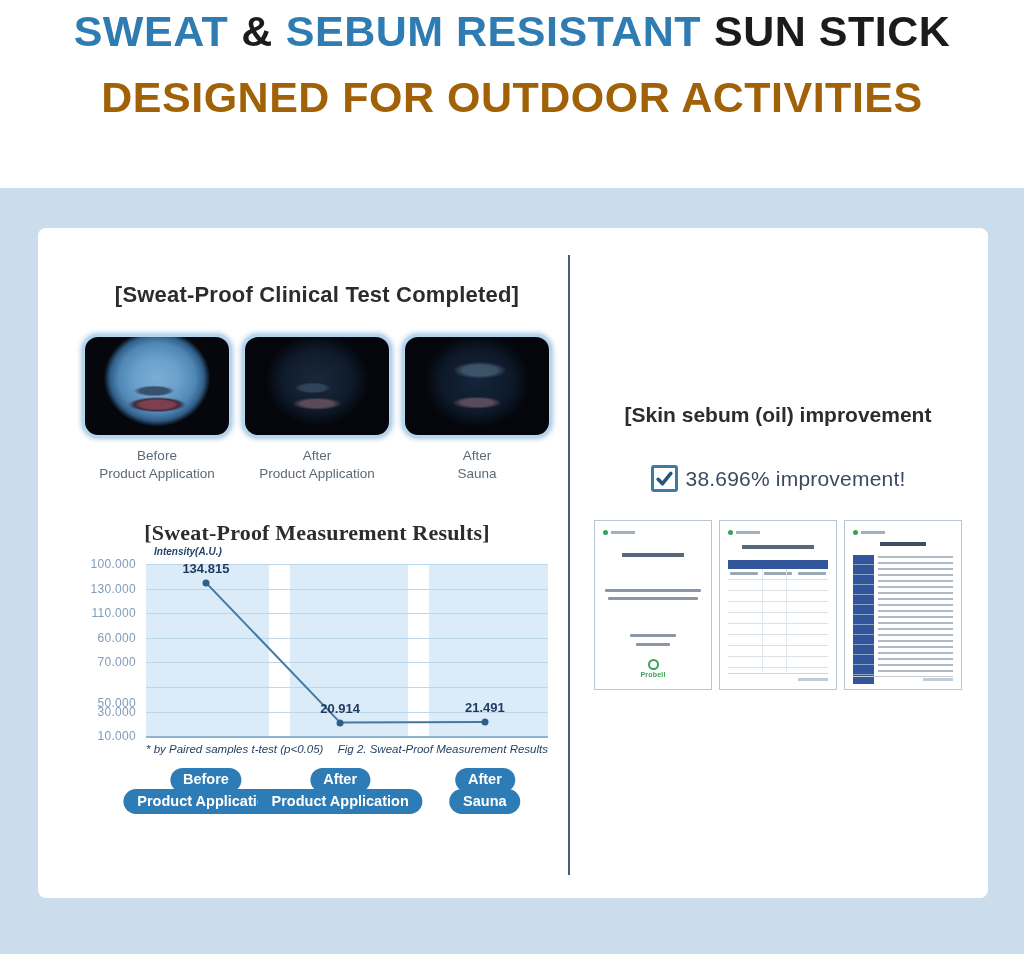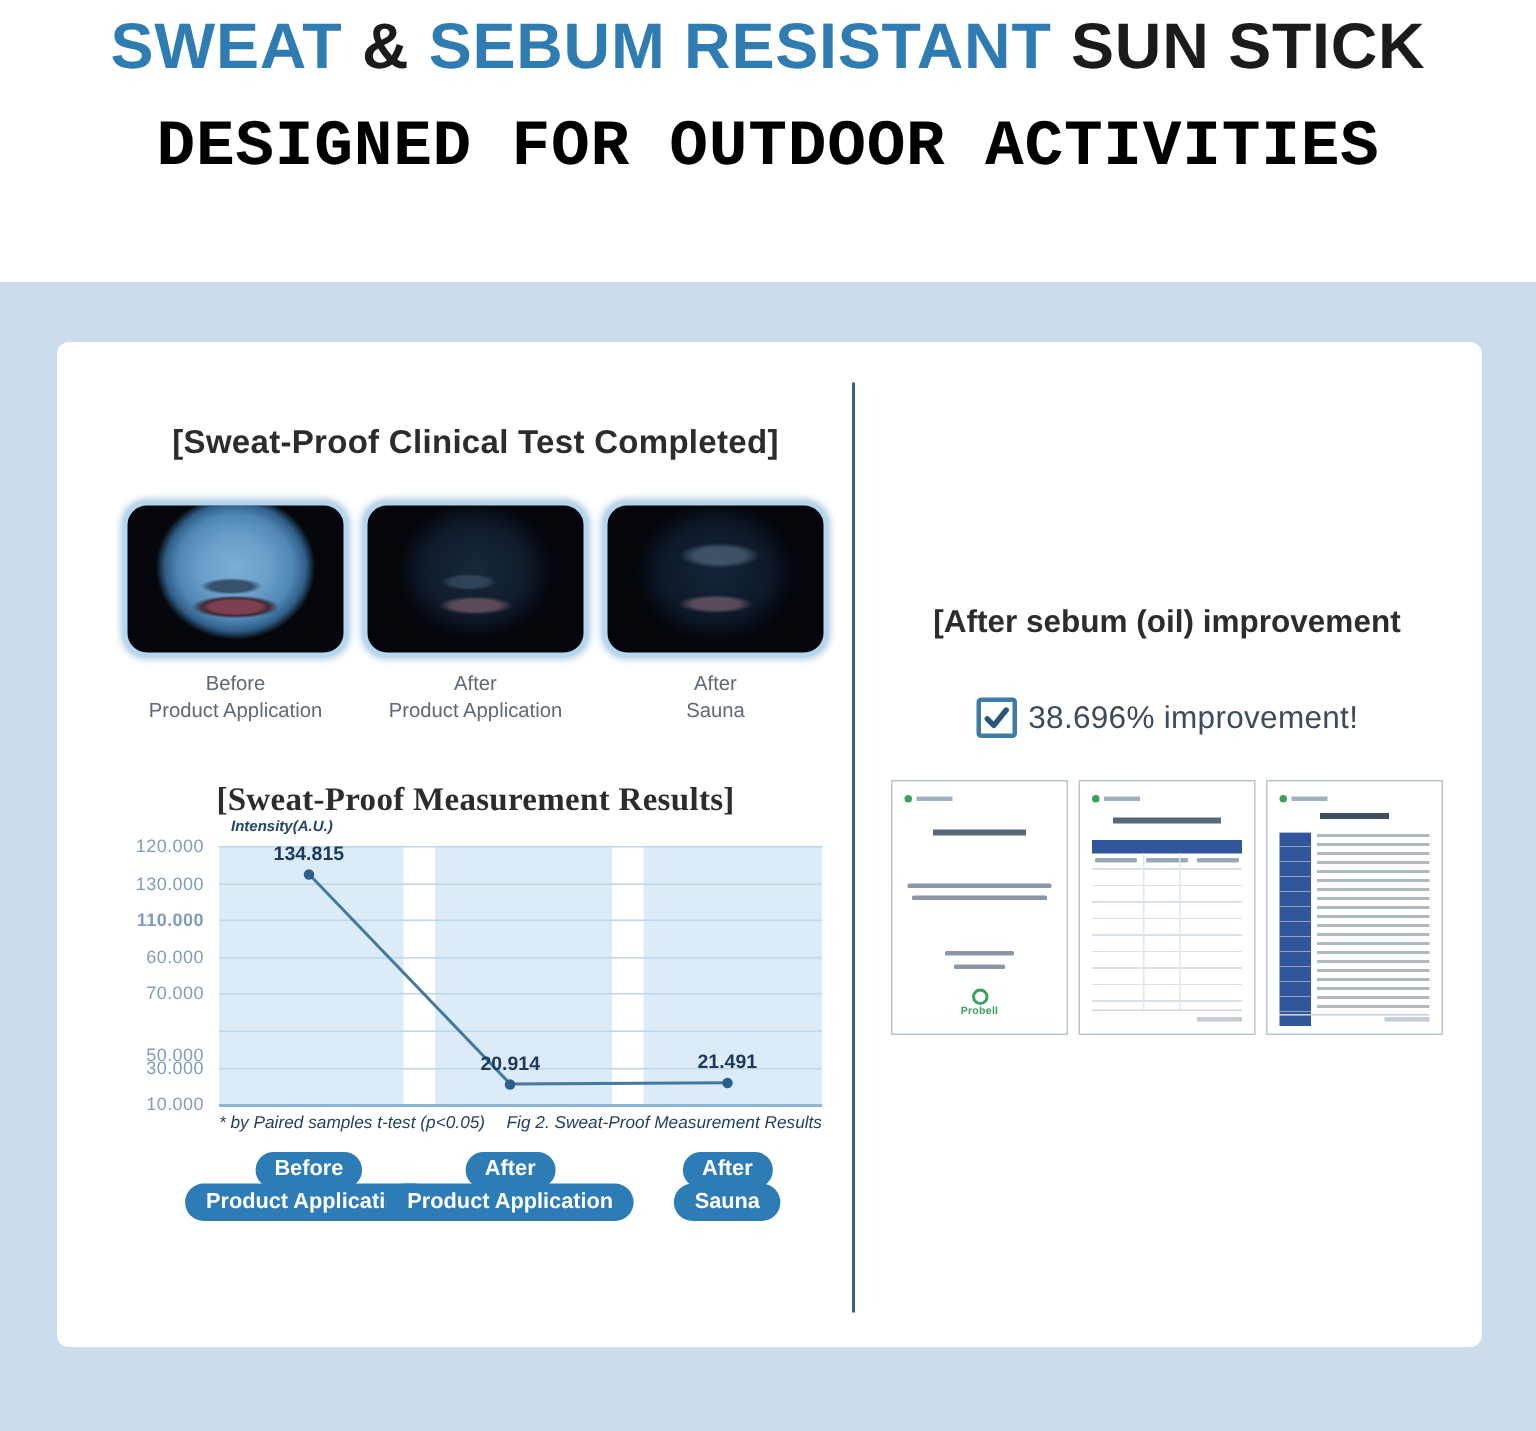--- a/index.html
+++ b/index.html
@@ -3,21 +3,21 @@
 <meta charset="utf-8">
 <style>
   * { margin:0; padding:0; box-sizing:border-box; }
   body { background:#ffffff; font-family:"Liberation Sans", sans-serif; }
   .page { position:relative; width:1024px; height:954px; background:#ffffff; overflow:hidden; }
 
   
   .title-block { position:absolute; top:0; left:0; right:0; height:188px; text-align:center; }
   .t-line { display:flex; justify-content:center; gap:13px; font-weight:bold; font-size:43px; letter-spacing:.5px; }
   .t-line1 { margin-top:7px; }
-  .t-line2 { margin-top:17px; color:#000000;font-family:Liberation Mono, monospace; }
+  .t-line2 { margin-top:17px; color:#a16207; }
   .t-blue { color:#2e7cb1; }
   .t-dark { color:#1b1b1b; }
 
   
   .blue-area { position:absolute; top:188px; left:0; right:0; bottom:0; background:#cbdcec; }
   .card { position:absolute; left:38px; top:40px; width:950px; height:670px; background:#ffffff; border-radius:8px; display:flex; }
   .divider { position:absolute; left:530px; top:27px; height:620px; width:2px; background:#42617f; }
 
   
   .left-col { width:530px; padding:54px 0 0 28px; position:relative; }
@@ -156,23 +156,23 @@
             </div>
           </div>
         </div>
 
         <div class="section-heading chart-heading">[Sweat-Proof Measurement Results]</div>
 
         <div class="chart-wrap">
           <div class="ylabel">Intensity(A.U.)</div>
           <div class="chart-grid">
             <div class="y-axis">
-                <div class="ytick" style="top: 0%;">120.000</div>
+                <div class="ytick" style="top: 0%;">100.000</div>
                 <div class="ytick" style="top: 14.2857%;">130.000</div>
-                <div class="ytick" style="top: 28.5714%; font-weight: bold;">110.000</div>
+                <div class="ytick" style="top: 28.5714%;">110.000</div>
                 <div class="ytick" style="top: 42.8571%;">60.000</div>
                 <div class="ytick" style="top: 57.1429%;">70.000</div>
                 <div class="ytick" style="top: 71.4286%; margin-top: 16px;">50.000</div>
                 <div class="ytick" style="top: 85.7143%;">30.000</div>
                 <div class="ytick" style="top: 100%;">10.000</div>
               </div>
             <div class="plot">
                 <div class="band" style="left: 0%; width: 30.6%;"></div>
                 <div class="band" style="left: 35.8%; width: 29.4%;"></div>
                 <div class="band" style="left: 70.4%; width: 29.6%;"></div>
@@ -211,21 +211,21 @@
             <div class="legend-group" style="left:84.3%">
               <span class="pill pill-top">After</span>
               <span class="pill pill-bottom">Sauna</span>
             </div>
           </div>
         </div>
       </div>
 
       <div class="right-col">
         <div class="r-heading">
-          <div>[After sebum (oil) improvement</div>
+          <div>[Skin sebum (oil) improvement</div>
         </div>
 
         <div class="result-row">
           <span class="checkbox">
             <svg viewBox="0 0 24 24">
               <path d="M4 13 L9.5 18.5 L20 5.5" fill="none" stroke="#27567c" stroke-width="4.5" stroke-linecap="round" stroke-linejoin="round"></path>
             </svg>
           </span>
           <span class="result-text">38.696% improvement!</span>
         </div>

